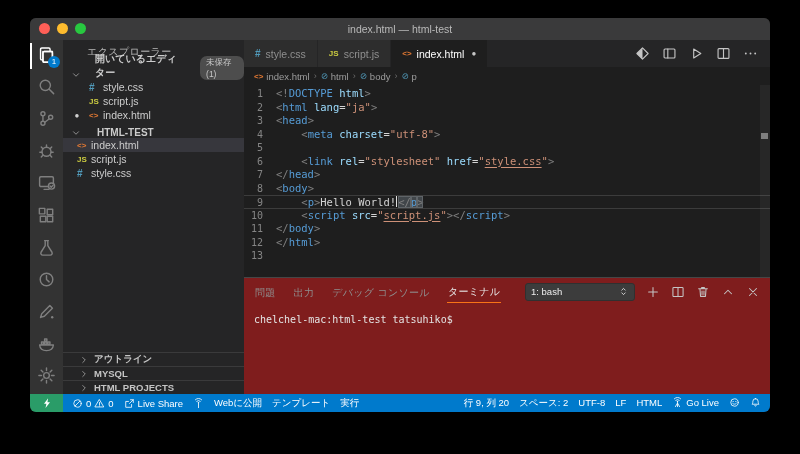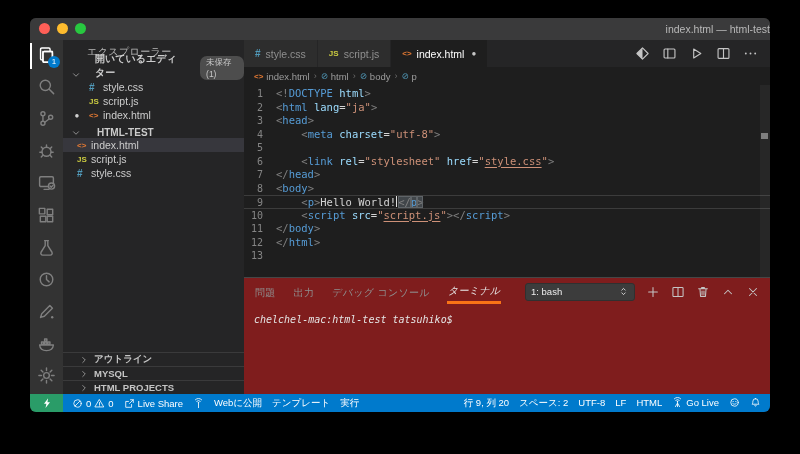--- a/index.html
+++ b/index.html
@@ -4,21 +4,21 @@
 <style>
   * { margin:0; padding:0; box-sizing:border-box; }
   html,body { width:800px; height:454px; background:#000; overflow:hidden;
     font-family:"Liberation Sans","DejaVu Sans",sans-serif; }
   .window { position:absolute; left:30px; top:18px; width:740px; height:394px;
     background:#1e1e1e; border-radius:6px; overflow:hidden;
     box-shadow:0 14px 40px rgba(0,0,0,.85); display:flex; flex-direction:column; }
 
   
   .titlebar { height:22px; background:#3a3a3b; flex:0 0 22px; position:relative;
-    display:flex; align-items:center; justify-content:flex-end; }
+    display:flex; align-items:center; justify-content:center; }
   .title-text { font-size:10.5px; color:#b9b9b9; }
   .traffic { position:absolute; left:9px; top:5px; display:flex; gap:7px; }
   .tl { width:11px; height:11px; border-radius:50%; }
 
   .main { flex:1; display:flex; min-height:0; }
 
   
   .activitybar { width:33px; background:#333333; display:flex; flex-direction:column;
     align-items:stretch; flex:0 0 33px; }
   .act-item { height:33px; display:flex; align-items:center; justify-content:center;
@@ -93,29 +93,29 @@
   .scroll-marker { position:absolute; right:2px; top:48px; width:7px; height:6px;
     background:#8f8f8f; opacity:.85; }
 
   
   .panel { flex:0 0 117px; height:117px; border-top:1px solid #464646; background:#7f1d1d;
     display:flex; flex-direction:column; }
   .panel-tabs { height:27px; flex:0 0 27px; display:flex; align-items:center;
     padding:0 10px; }
   .ptab { font-size:10px; color:#8f8f8f; margin-right:16px; padding:5px 1px 3px;
     letter-spacing:.3px; white-space:nowrap; }
-  .ptab.active { color:#e7e7e7; border-bottom:3px solid #f97316;font-style:italic; }
+  .ptab.active { color:#e7e7e7; border-bottom:1px solid #f97316; }
   .panel-right { margin-left:auto; display:flex; align-items:center; gap:11px;
     color:#c5c5c5; }
   .term-select { width:110px; height:18px; background:#3c3c3c; border:1px solid #303030;
     border-radius:3px; display:flex; align-items:center; font-size:9.5px; color:#eeeeee;
     padding:0 5px; justify-content:space-between; }
   .picon { display:flex; align-items:center; }
   .term-body { padding:9px 0 0 10px; font-family:"DejaVu Sans Mono","Liberation Mono",monospace;
-    font-size:10px; color:#e4e4e4;font-style:italic; }
+    font-size:10px; color:#e4e4e4; }
 
   
   .statusbar { height:18px; flex:0 0 18px; display:flex; align-items:stretch;
     color:#ffffff; font-size:9.5px; }
   .sb-remote { width:33px; flex:0 0 33px; display:flex; align-items:center;
     justify-content:center; }
   .sb-body { flex:1; background:#007acc; display:flex; align-items:center;
     padding:0 4px; min-width:0; }
   .sb-item { display:flex; align-items:center; gap:3px; padding:0 5px; height:100%;
     white-space:nowrap; }

